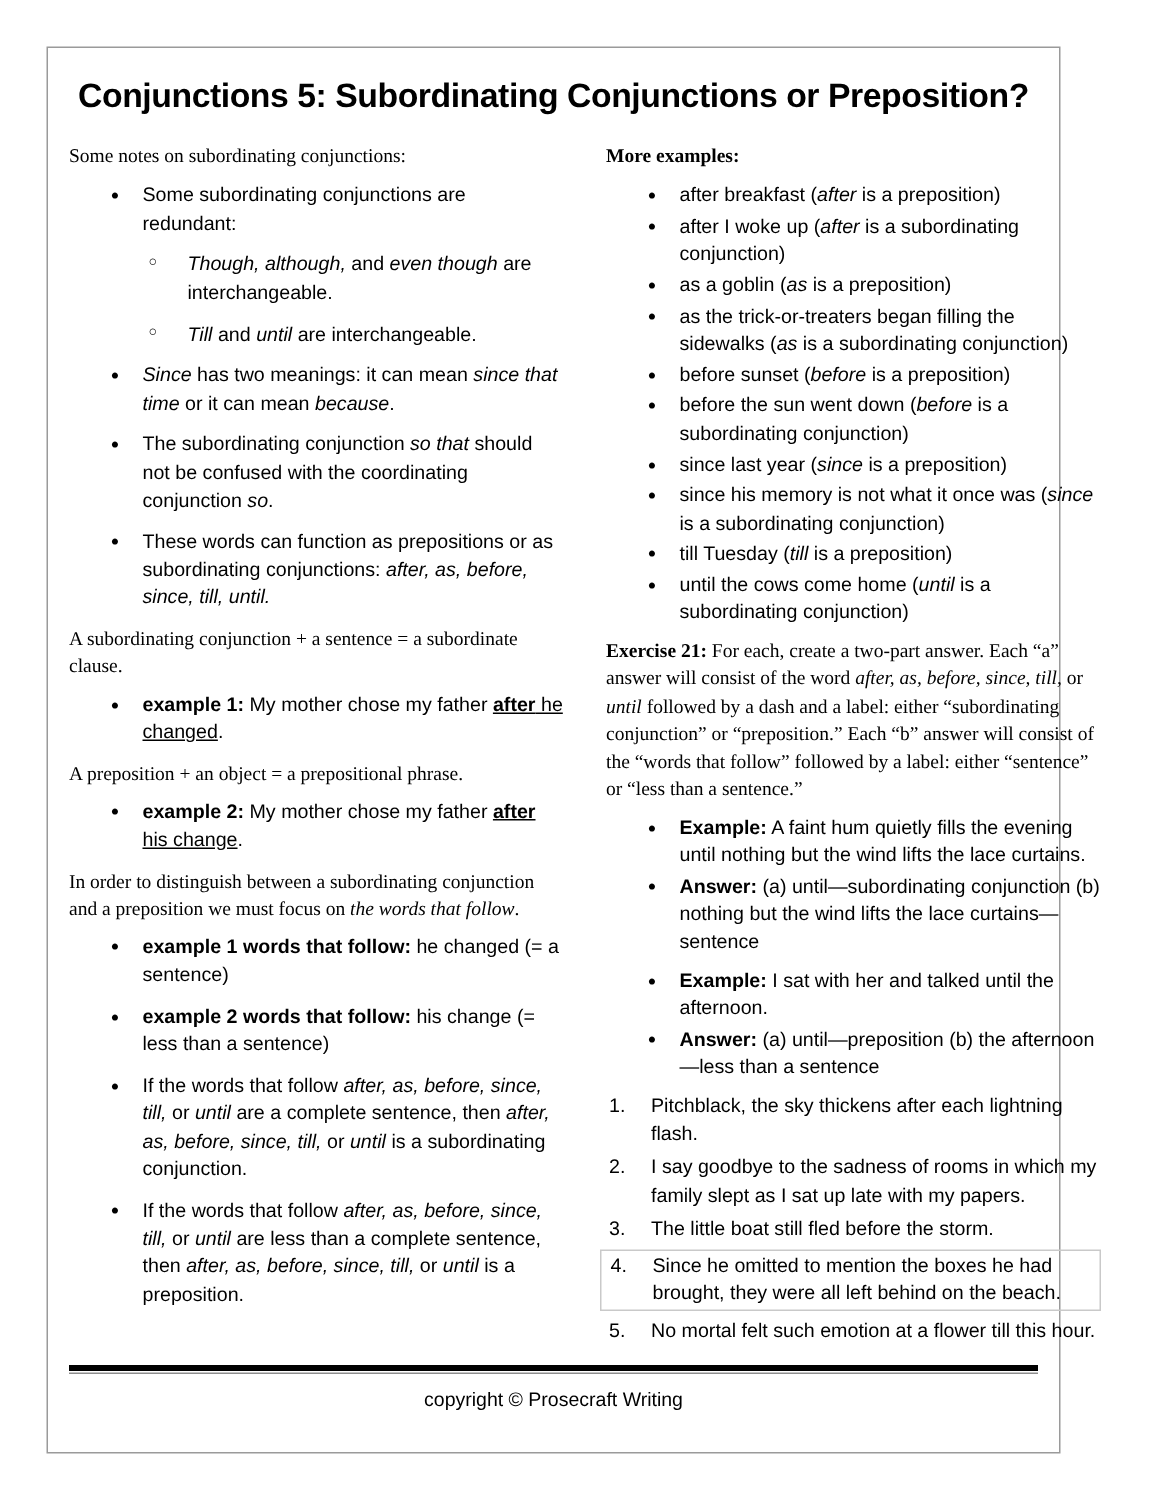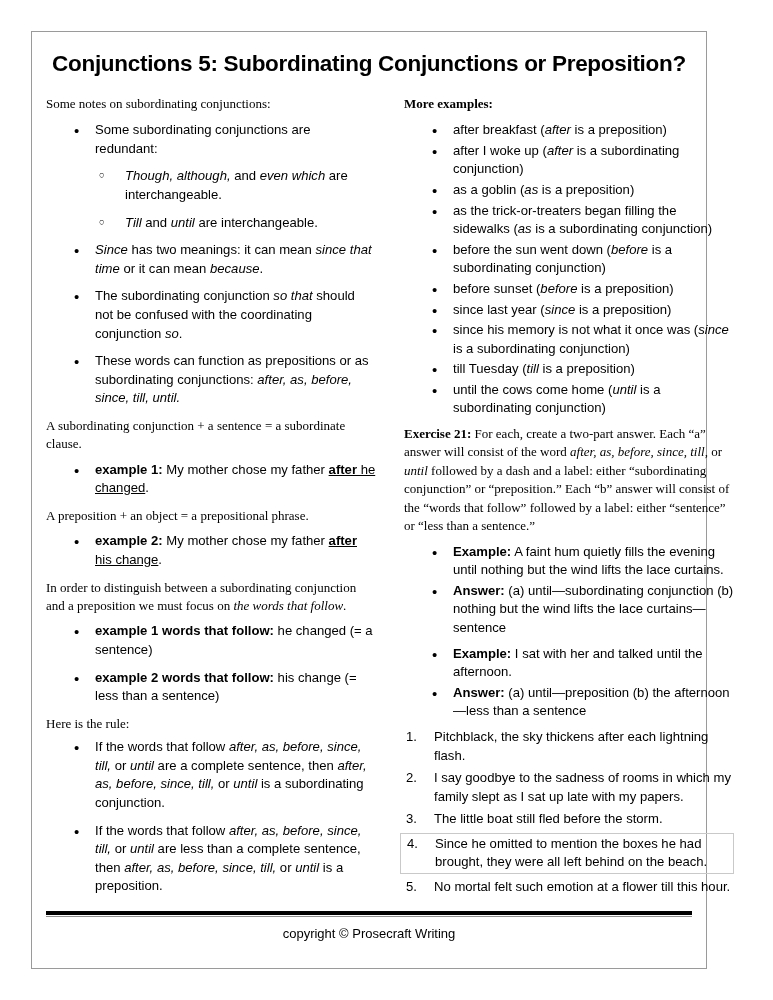--- a/index.html
+++ b/index.html
@@ -165,21 +165,21 @@
     <div class="columns">
 
       <div class="col">
 
         <p class="para lead">Some notes on subordinating conjunctions:</p>
 
         <ul class="bl">
           <li>
             <span>Some subordinating conjunctions are redundant:</span>
             <ul class="sub">
-              <li><span class="ital">Though, although,</span><span> and </span><span class="ital">even which</span><span> are interchangeable.</span></li>
+              <li><span class="ital">Though, although,</span><span> and </span><span class="ital">even though</span><span> are interchangeable.</span></li>
               <li><span class="ital">Till</span><span> and </span><span class="ital">until</span><span> are interchangeable.</span></li>
             </ul>
           </li>
           <li><span class="ital">Since</span><span> has two meanings: it can mean </span><span class="ital">since that time</span><span> or it can mean </span><span class="ital">because</span><span>.</span></li>
           <li><span>The subordinating conjunction </span><span class="ital">so that</span><span> should not be confused with the coordinating conjunction </span><span class="ital">so</span><span>.</span></li>
           <li><span>These words can function as prepositions or as subordinating conjunctions: </span><span class="ital">after, as, before, since, till, until.</span></li>
         </ul>
 
         <p class="para">A subordinating conjunction + a sentence = a subordinate clause.</p>
 
@@ -193,40 +193,39 @@
           <li><span class="bold">example 2:</span><span> My mother chose my father </span><span class="bold-und">after</span><span class="und"> his change</span><span>.</span></li>
         </ul>
 
         <p class="para"><span>In order to distinguish between a subordinating conjunction and a preposition we must focus on </span><span class="ital">the words that follow</span><span>.</span></p>
 
         <ul class="bl">
           <li><span class="bold">example 1 words that follow:</span><span> he changed (= a sentence)</span></li>
           <li><span class="bold">example 2 words that follow:</span><span> his change (= less than a sentence)</span></li>
         </ul>
 
-        <p class="para tight">Here is the rule:</p>
 
         <ul class="bl">
           <li><span>If the words that follow </span><span class="ital">after, as, before, since, till,</span><span> or </span><span class="ital">until</span><span> are a complete sentence, then </span><span class="ital">after, as, before, since, till,</span><span> or </span><span class="ital">until</span><span> is a subordinating conjunction.</span></li>
           <li><span>If the words that follow </span><span class="ital">after, as, before, since, till,</span><span> or </span><span class="ital">until</span><span> are less than a complete sentence, then </span><span class="ital">after, as, before, since, till,</span><span> or </span><span class="ital">until</span><span> is a preposition.</span></li>
         </ul>
 
       </div>
 
       <div class="col">
 
         <p class="para lead bold">More examples:</p>
 
         <ul class="bl dense">
           <li><span>after breakfast (</span><span class="ital">after</span><span> is a preposition)</span></li>
           <li><span>after I woke up (</span><span class="ital">after</span><span> is a subordinating conjunction)</span></li>
           <li><span>as a goblin (</span><span class="ital">as</span><span> is a preposition)</span></li>
           <li><span>as the trick-or-treaters began filling the sidewalks (</span><span class="ital">as</span><span> is a subordinating conjunction)</span></li>
+          <li><span>before sunset (</span><span class="ital">before</span><span> is a preposition)</span></li>
           <li><span>before the sun went down (</span><span class="ital">before</span><span> is a subordinating conjunction)</span></li>
-          <li><span>before sunset (</span><span class="ital">before</span><span> is a preposition)</span></li>
           <li><span>since last year (</span><span class="ital">since</span><span> is a preposition)</span></li>
           <li><span>since his memory is not what it once was (</span><span class="ital">since</span><span> is a subordinating conjunction)</span></li>
           <li><span>till Tuesday (</span><span class="ital">till</span><span> is a preposition)</span></li>
           <li><span>until the cows come home (</span><span class="ital">until</span><span> is a subordinating conjunction)</span></li>
         </ul>
 
         <p class="para"><span class="bold">Exercise 21:</span><span> For each, create a two-part answer. Each “a” answer will consist of the word </span><span class="ital">after, as, before, since, till,</span><span> or </span><span class="ital">until</span><span> followed by a dash and a label: either “subordinating conjunction” or “preposition.” Each “b” answer will consist of the “words that follow” followed by a label: either “sentence” or “less than a sentence.”</span></p>
 
         <ul class="bl dense">
           <li><span class="bold">Example:</span><span> A faint hum quietly fills the evening until nothing but the wind lifts the lace curtains.</span></li>

